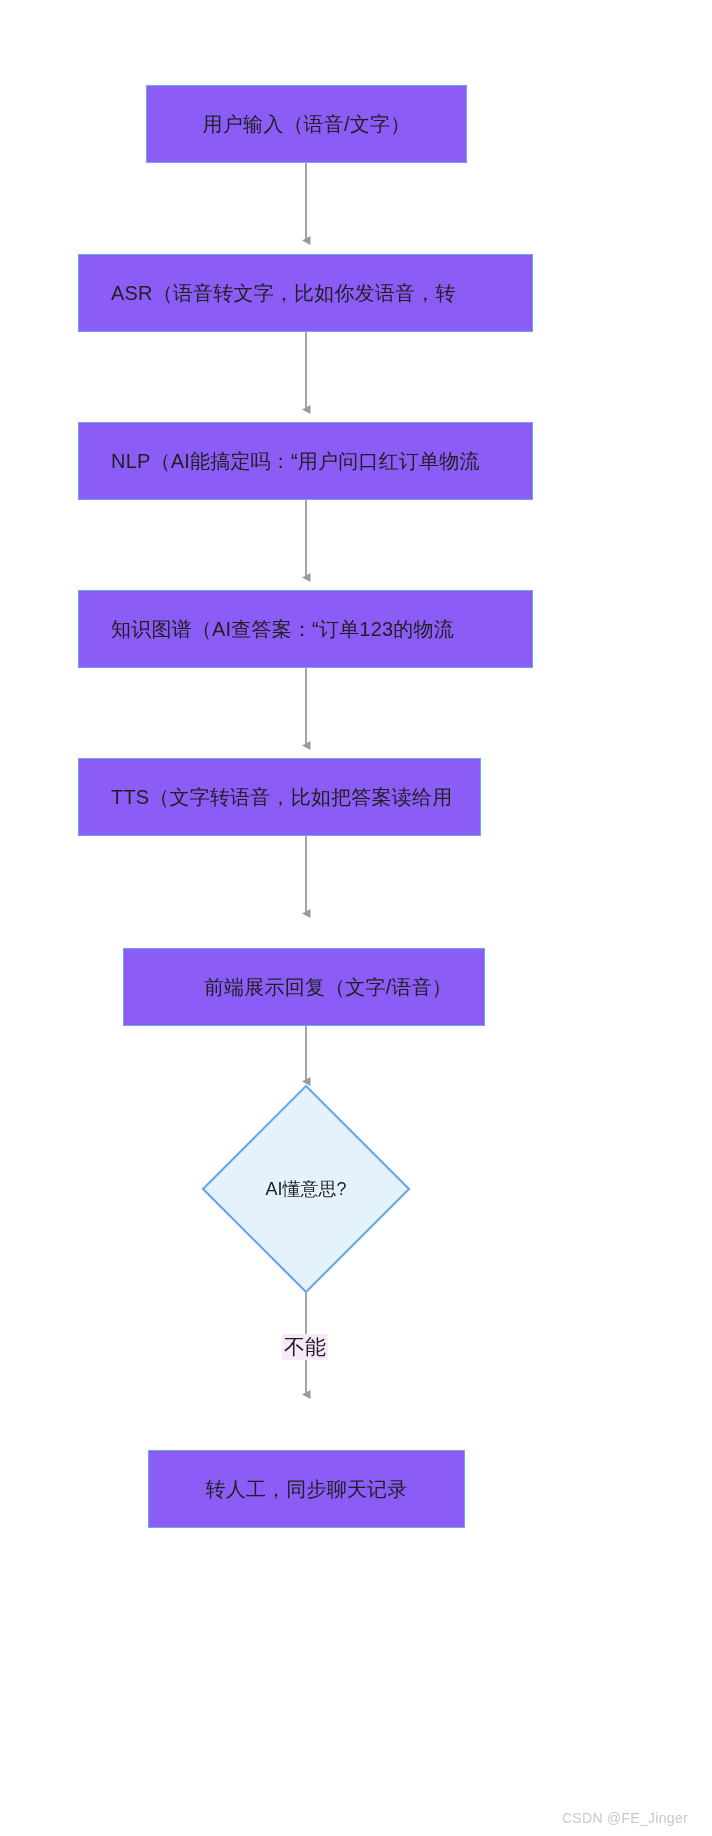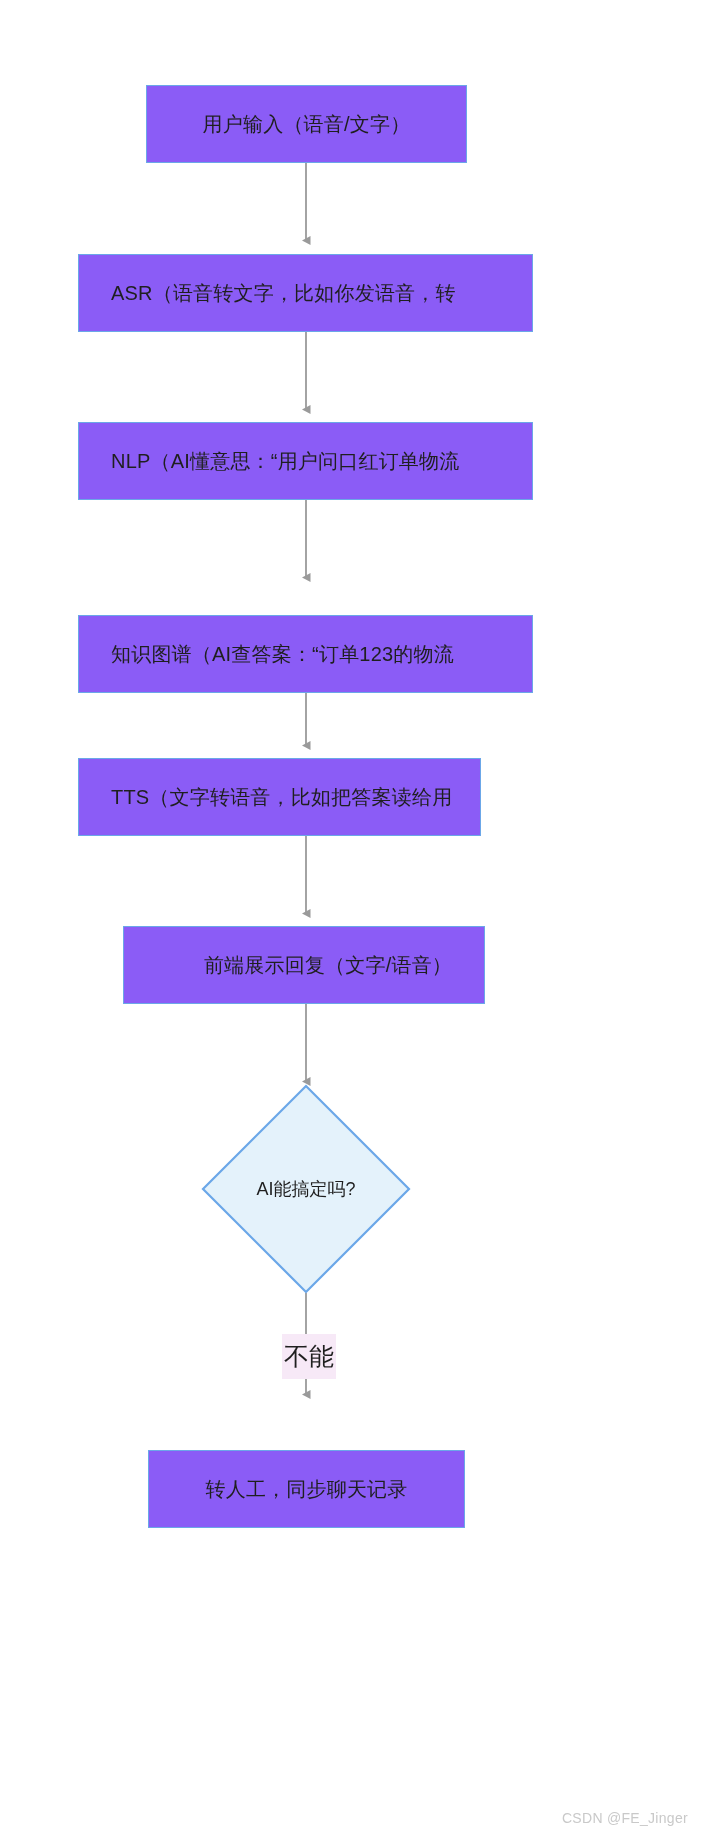--- a/index.html
+++ b/index.html
@@ -86,23 +86,23 @@
     color: #1f1f1f;
     font-size: 18px;
     white-space: nowrap;
   }
 
   
   .edge-label {
     position: absolute;
     background: #f7e9f7;
     color: #1f1f1f;
-    font-size: 25px;
+    font-size: 21px;
     line-height: 1.15;
-    padding: 8px 2px;
+    padding: 1px 2px;
     white-space: nowrap;
   }
 
   
   .watermark {
     position: absolute;
     right: 24px;
     bottom: 10px;
     color: #c9c9c9;
     font-size: 14px;
@@ -139,40 +139,40 @@
 
   <div class="node" style="left:146px; top:85px; width:321px; height:78px;">
     <span class="node-label">用户输入（语音/文字）</span>
   </div>
 
   <div class="node clip" style="left:78px; top:254px; width:455px; height:78px;">
     <span class="node-label">ASR（语音转文字，比如你发语音，转</span>
   </div>
 
   <div class="node clip" style="left:78px; top:422px; width:455px; height:78px;">
-    <span class="node-label">NLP（AI懂意思：“用户问口红订单物流</span>
+    <span class="node-label">NLP（AI能搞定吗：“用户问口红订单物流</span>
   </div>
 
-  <div class="node clip" style="left:78px; top:590px; width:455px; height:78px;margin-top:25px;">
+  <div class="node clip" style="left:78px; top:590px; width:455px; height:78px;">
     <span class="node-label">知识图谱（AI查答案：“订单123的物流</span>
   </div>
 
   <div class="node clip" style="left:78px; top:758px; width:403px; height:78px;">
     <span class="node-label">TTS（文字转语音，比如把答案读给用</span>
   </div>
 
-  <div class="node" style="left:123px; top:926px; width:362px; height:78px;padding-left:48px;">
+  <div class="node" style="left:123px; top:948px; width:362px; height:78px;padding-left:48px;">
     <span class="node-label">前端展示回复（文字/语音）</span>
   </div>
 
   <div class="decision" style="left:201px; top:1084px;">
     <svg class="diamond-shape" viewBox="0 0 210 210" xmlns="http://www.w3.org/2000/svg">
       <polygon points="105,2 208,105 105,208 2,105" fill="#e4f2fb" stroke="#6ba7e8" stroke-width="2.2"></polygon>
     </svg>
-    <span class="decision-label">AI能搞定吗?</span>
+    <span class="decision-label">AI懂意思?</span>
   </div>
 
   <span class="edge-label" style="left:282px; top:1334px;">不能</span>
 
   <div class="node" style="left:148px; top:1406px; width:317px; height:78px;margin-top:44px;">
     <span class="node-label">转人工，同步聊天记录</span>
   </div>
 
   <span class="watermark">CSDN @FE_Jinger</span>
 

